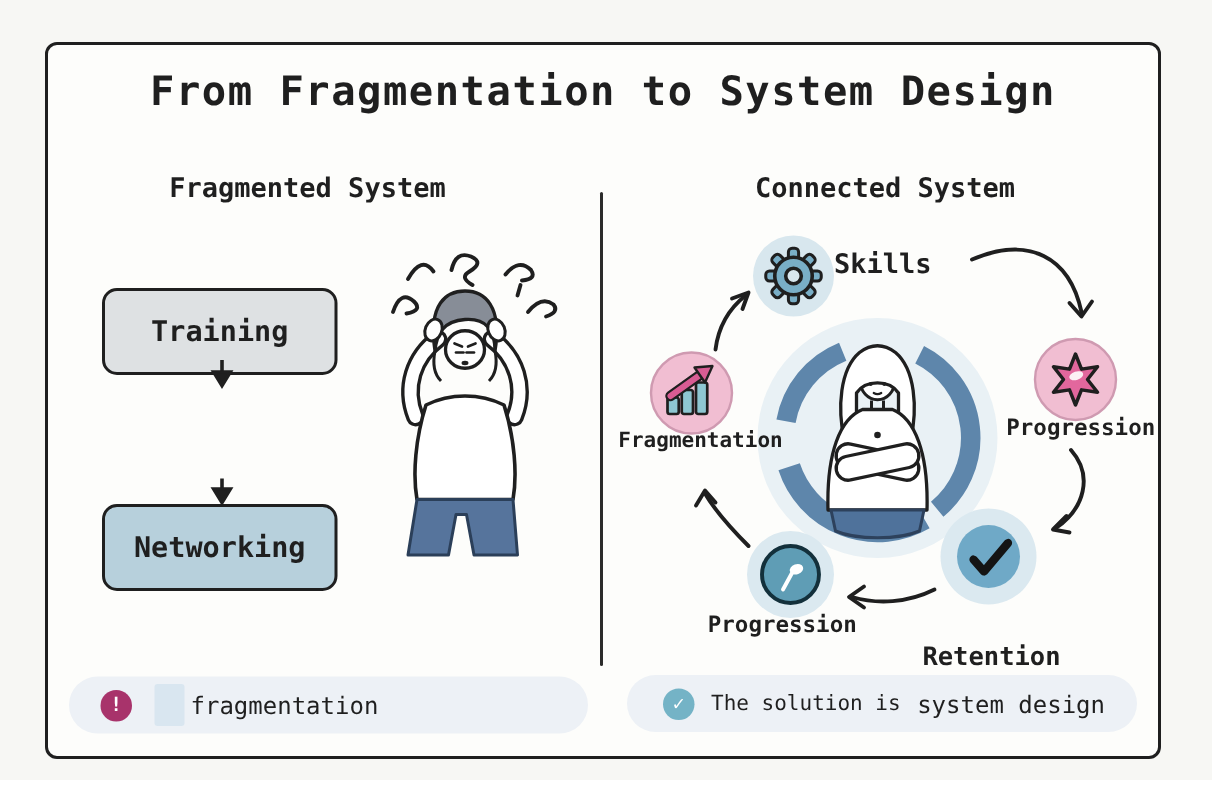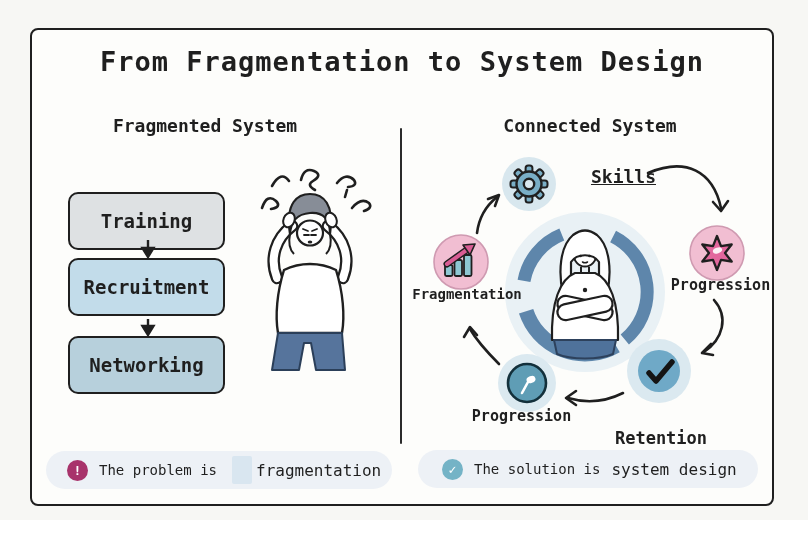--- a/index.html
+++ b/index.html
@@ -27,21 +27,21 @@
     position:absolute; left:68px; width:157px; height:58px;
     border:2.5px solid var(--ink,#1f1f1f); border-radius:10px;
     display:flex; align-items:center; justify-content:center;
     font-size:19px; font-weight:bold;
   }
   .box-training    { top:192px; background:var(--box-gray,#d9dee1); }
   .box-recruitment { top:258px; background:var(--box-blue-light,#c8dfe9); }
   .box-networking  { top:336px; background:var(--box-blue,#b7d0dc); }
   .art { position:absolute; left:0; top:0; }
   .node-label { position:absolute; font-weight:bold; text-align:center; z-index:3; }
-  .lbl-skills       { left:556px; top:166px; width:100px; font-size:18px; text-align:right;text-decoration:underline; }
+  .lbl-skills       { left:556px; top:166px; width:100px; font-size:18px; text-align:left; }
   .lbl-prog-right   { left:658px; top:276px; width:125px; font-size:15px; }
   .lbl-retention    { left:606px; top:408px; width:110px; font-size:17px;margin-top:20px; }
   .lbl-prog-bottom  { left:464px; top:407px; width:115px; font-size:15px; }
   .lbl-opps         { left:406px; top:286px; width:122px; font-size:14px; }
   .pill {
     position:absolute; height:38px; border-radius:19px;
     background:var(--pill-bg,#edf1f6);
     display:flex; align-items:center; gap:11px;
     font-size:14px; z-index:3;
   }
@@ -65,21 +65,20 @@
 
 <div class="canvas">
   <div class="frame"></div>
 
   <div class="title">From Fragmentation to System Design</div>
   <div class="heading left">Fragmented System</div>
   <div class="heading right">Connected System</div>
   <div class="divider"></div>
 
   <div class="box box-training">Training</div>
-  <div class="box box-recruitment">Recruitment</div>
   <div class="box box-networking">Networking</div>
 
   <svg class="art" width="808" height="538" viewBox="0 0 808 538">
 
     <g stroke="var(--ink,#1f1f1f)" stroke-width="2.4">
       <path d="M148,240 L148,250" fill="none"></path>
       <path d="M142.5,248 L148,257 L153.5,248 Z" fill="var(--ink,#1f1f1f)"></path>
     </g>
     <g stroke="var(--ink,#1f1f1f)" stroke-width="2.4">
       <path d="M148,319 L148,328" fill="none"></path>
@@ -211,21 +210,20 @@
   <div class="node-label lbl-skills">Skills</div>
   <div class="node-label lbl-prog-right">Progression</div>
   <div class="node-label lbl-retention">Retention</div>
   <div class="node-label lbl-prog-bottom">Progression</div>
   <div class="node-label lbl-opps">Fragmentation</div>
 
   <div class="pill pill-left">
     <div class="badge badge-problem">
       <span>!</span>
     </div>
-    <span>The problem is</span>
     <span class="hl-block"></span>
     <span class="pill-em">fragmentation</span>
   </div>
 
   <div class="pill pill-right">
     <div class="badge badge-solution">
       <span>✓</span>
     </div>
     <span>The solution is</span>
     <span class="pill-em">system design</span>

